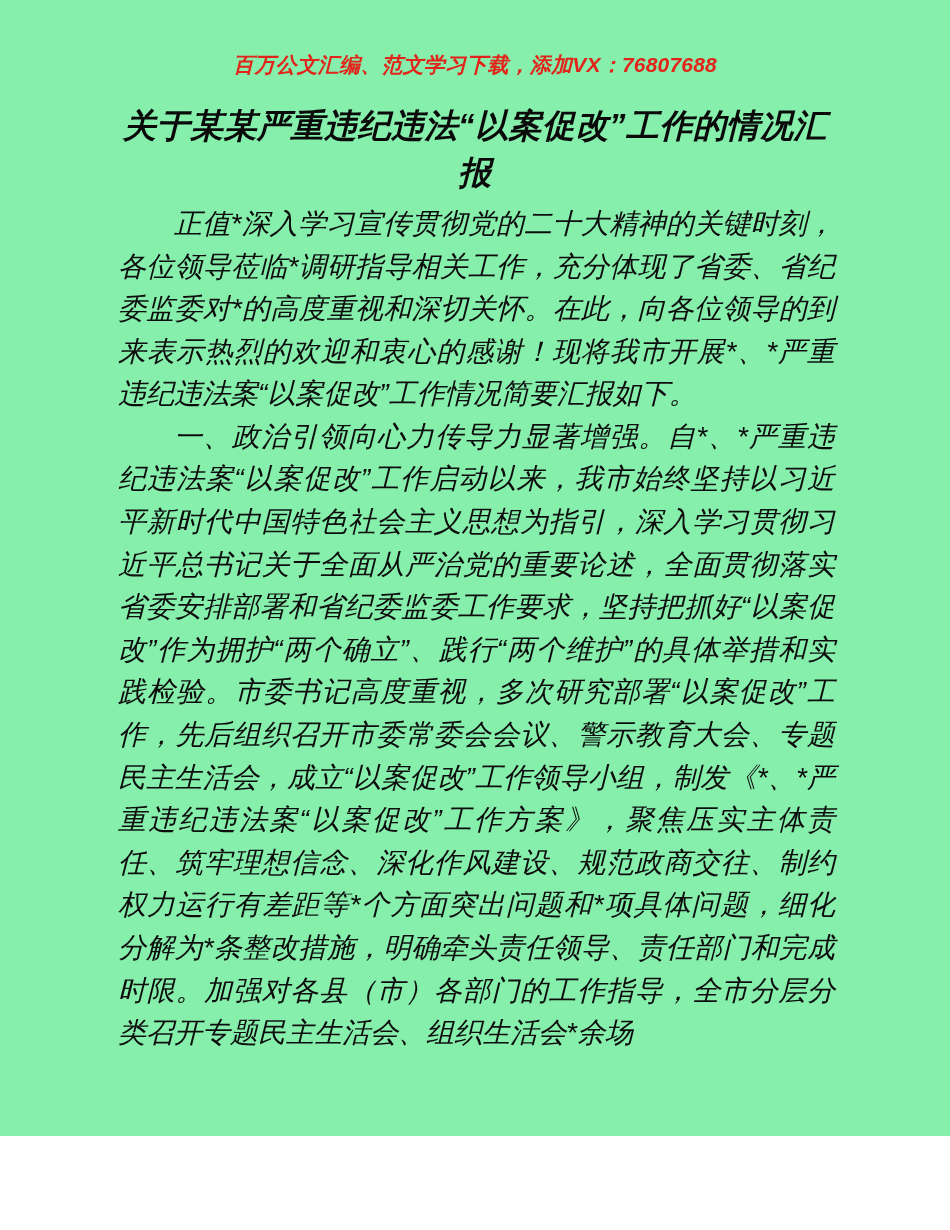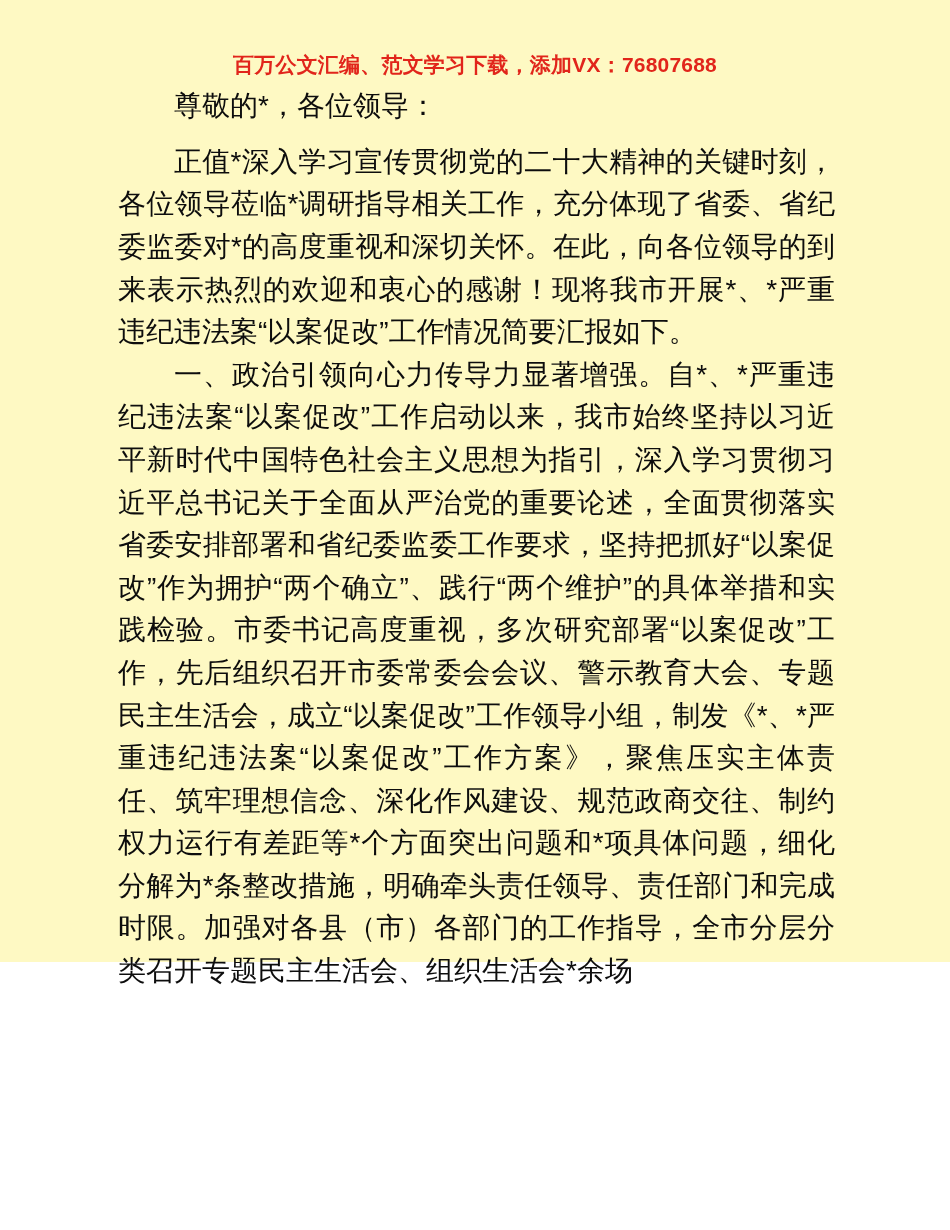--- a/index.html
+++ b/index.html
@@ -11,24 +11,25 @@
     width: 950px;
     height: 1230px;
     font-family: "Liberation Sans", "DejaVu Sans", sans-serif;
     color: #000000;
     overflow: hidden;
     position: relative;
   }
 
   .page {
     width: 950px;
-    height: 962px;
+    height: 1136px;
     box-sizing: border-box;
-    background: #fef9c3;
+    background: #86efac;
     position: relative;
+    font-style: italic;
   }
 
   
   .ad-banner {
     width: 100%;
     text-align: center;
     padding-top: 52px;
     padding-bottom: 2px;
     line-height: 1.2;
   }
@@ -79,24 +80,24 @@
 </style>
 </head>
 <body>
 
 <div class="page">
 
   <div class="ad-banner">
     <span class="ad-text">百万公文汇编、范文学习下载，添加VX：76807688</span>
   </div>
 
+  <h1 class="doc-title">关于某某严重违纪违法“以案促改”工作的情况汇报</h1>
 
   <div class="doc-body">
 
-    <p class="para salutation">尊敬的*，各位领导：</p>
 
     <p class="para indent spaced">正值*深入学习宣传贯彻党的二十大精神的关键时刻，各位领导莅临*调研指导相关工作，充分体现了省委、省纪委监委对*的高度重视和深切关怀。在此，向各位领导的到来表示热烈的欢迎和衷心的感谢！现将我市开展*、*严重违纪违法案“以案促改”工作情况简要汇报如下。</p>
 
     <p class="para indent spaced">一、政治引领向心力传导力显著增强。自*、*严重违纪违法案“以案促改”工作启动以来，我市始终坚持以习近平新时代中国特色社会主义思想为指引，深入学习贯彻习近平总书记关于全面从严治党的重要论述，全面贯彻落实省委安排部署和省纪委监委工作要求，坚持把抓好“以案促改”作为拥护“两个确立”、践行“两个维护”的具体举措和实践检验。市委书记高度重视，多次研究部署“以案促改”工作，先后组织召开市委常委会会议、警示教育大会、专题民主生活会，成立“以案促改”工作领导小组，制发《*、*严重违纪违法案“以案促改”工作方案》，聚焦压实主体责任、筑牢理想信念、深化作风建设、规范政商交往、制约权力运行有差距等*个方面突出问题和*项具体问题，细化分解为*条整改措施，明确牵头责任领导、责任部门和完成时限。加强对各县（市）各部门的工作指导，全市分层分类召开专题民主生活会、组织生活会*余场</p>
 
   </div>
 
 </div>
 
 </body></html>

